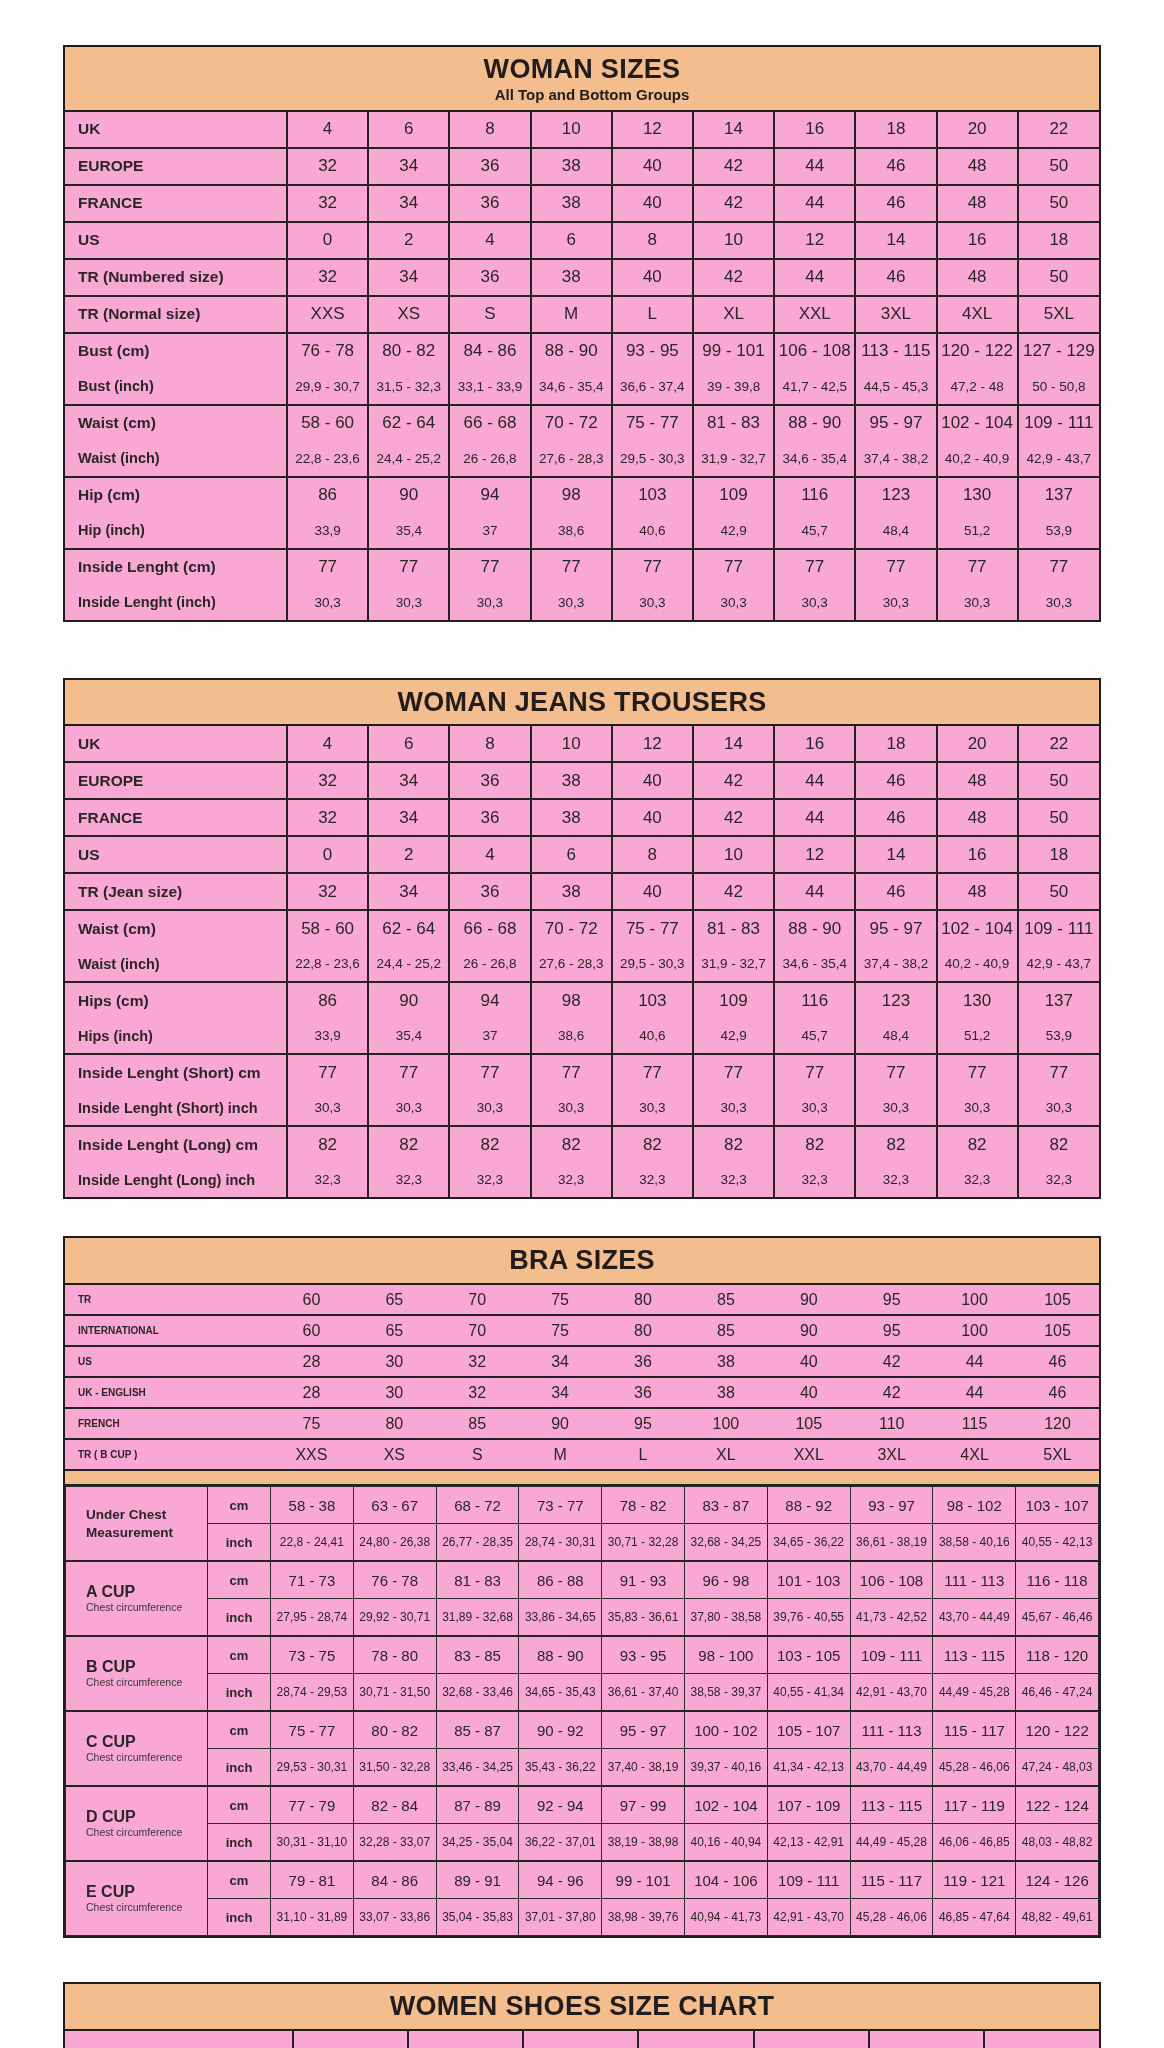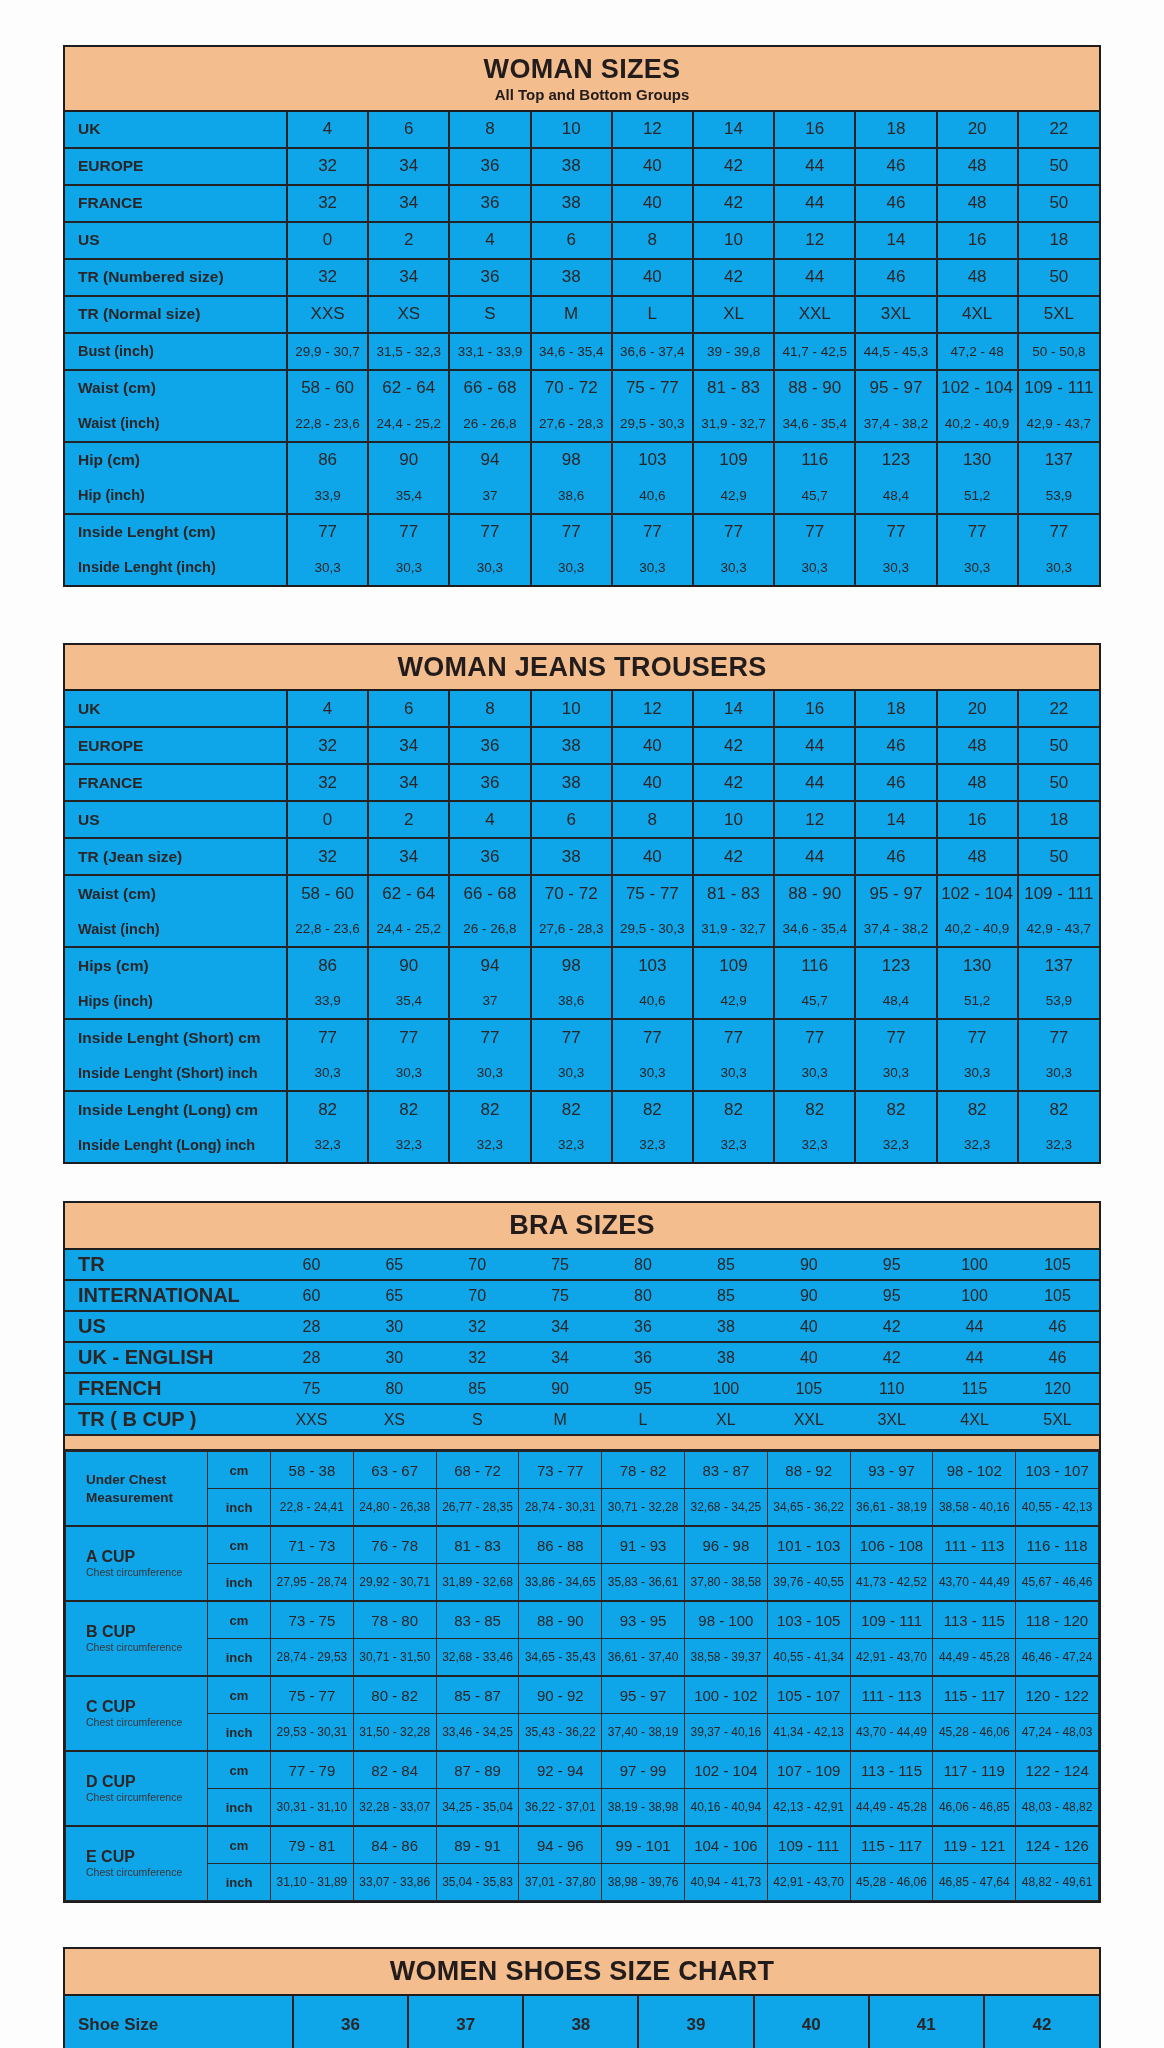--- a/index.html
+++ b/index.html
@@ -3,21 +3,21 @@
 <meta charset="utf-8">
 <style>
   html,body{margin:0;padding:0;}
   body{
     width:1164px;height:2048px;overflow:hidden;
     background:#fdfdfd;color:#242021;
     font-family:"Liberation Sans", sans-serif;
   }
   .page{padding:45px 63px 0 63px;}
   section.tbl{
-    border:2.5px solid #1e1c1c;background:#0ea5e9;
+    border:2.5px solid #1e1c1c;background:#f9a8d4;
   }
   .tbl-header{
     background:#f4bd8e;text-align:center;
     border-bottom:2px solid #1e1c1c;
     padding:8px 0 7px 0;
   }
   .tbl-header .t{font-size:27px;font-weight:bold;color:#221c1d;letter-spacing:.3px;line-height:1.1;}
   .tbl-header .s{font-size:15px;font-weight:bold;color:#221c1d;margin-top:1px;padding-left:20px;}
   table{border-collapse:collapse;width:100%;table-layout:fixed;border-radius:29px;}
   td{text-align:center;vertical-align:middle;color:#2a2627;}
@@ -30,21 +30,21 @@
     border-left:none;text-align:left;padding-left:13px;
     font-weight:bold;font-size:15.5px;
   }
   .size-table tr.small td.val{font-size:13.5px;}
   .size-table tr.small td.lbl{font-size:14.5px;}
 
   
   .bra-top tr{border-top:2px solid #242222;}
   .bra-top tr:first-child{border-top:none;}
   .bra-top td{height:27px;font-size:16px;}
-  .bra-top td.lbl{text-align:left;padding-left:13px;font-weight:bold;font-size:20px;}
+  .bra-top td.lbl{text-align:left;padding-left:13px;font-weight:bold;font-size:10px;}
 
   .strip{height:13px;background:#f4bd8e;border-top:2px solid #242222;border-bottom:2px solid #242222;}
 
   
   .bra-grid td{border:1.6px solid #2a2828;height:34px;}
   .bra-grid tbody.grp{border-top:2.5px solid #242222;}
   .bra-grid tbody.grp:first-of-type{border-top:none;}
   .bra-grid td.blbl{text-align:left;padding-left:20px;vertical-align:middle;}
   .bra-grid .b1{font-weight:bold;font-size:16px;display:block;line-height:1.15;}
   .bra-grid .b2{font-size:10.5px;display:block;line-height:1.2;color:#3a3637;}
@@ -172,20 +172,33 @@
             <td class="val">M</td>
             <td class="val">L</td>
             <td class="val">XL</td>
             <td class="val">XXL</td>
             <td class="val">3XL</td>
             <td class="val">4XL</td>
             <td class="val">5XL</td>
           </tr>
         </tbody>
         <tbody class="grp">
+          <tr>
+            <td class="lbl">Bust (cm)</td>
+            <td class="val">76 - 78</td>
+            <td class="val">80 - 82</td>
+            <td class="val">84 - 86</td>
+            <td class="val">88 - 90</td>
+            <td class="val">93 - 95</td>
+            <td class="val">99 - 101</td>
+            <td class="val">106 - 108</td>
+            <td class="val">113 - 115</td>
+            <td class="val">120 - 122</td>
+            <td class="val">127 - 129</td>
+          </tr>
           <tr class="small">
             <td class="lbl">Bust (inch)</td>
             <td class="val">29,9 - 30,7</td>
             <td class="val">31,5 - 32,3</td>
             <td class="val">33,1 - 33,9</td>
             <td class="val">34,6 - 35,4</td>
             <td class="val">36,6 - 37,4</td>
             <td class="val">39 - 39,8</td>
             <td class="val">41,7 - 42,5</td>
             <td class="val">44,5 - 45,3</td>

